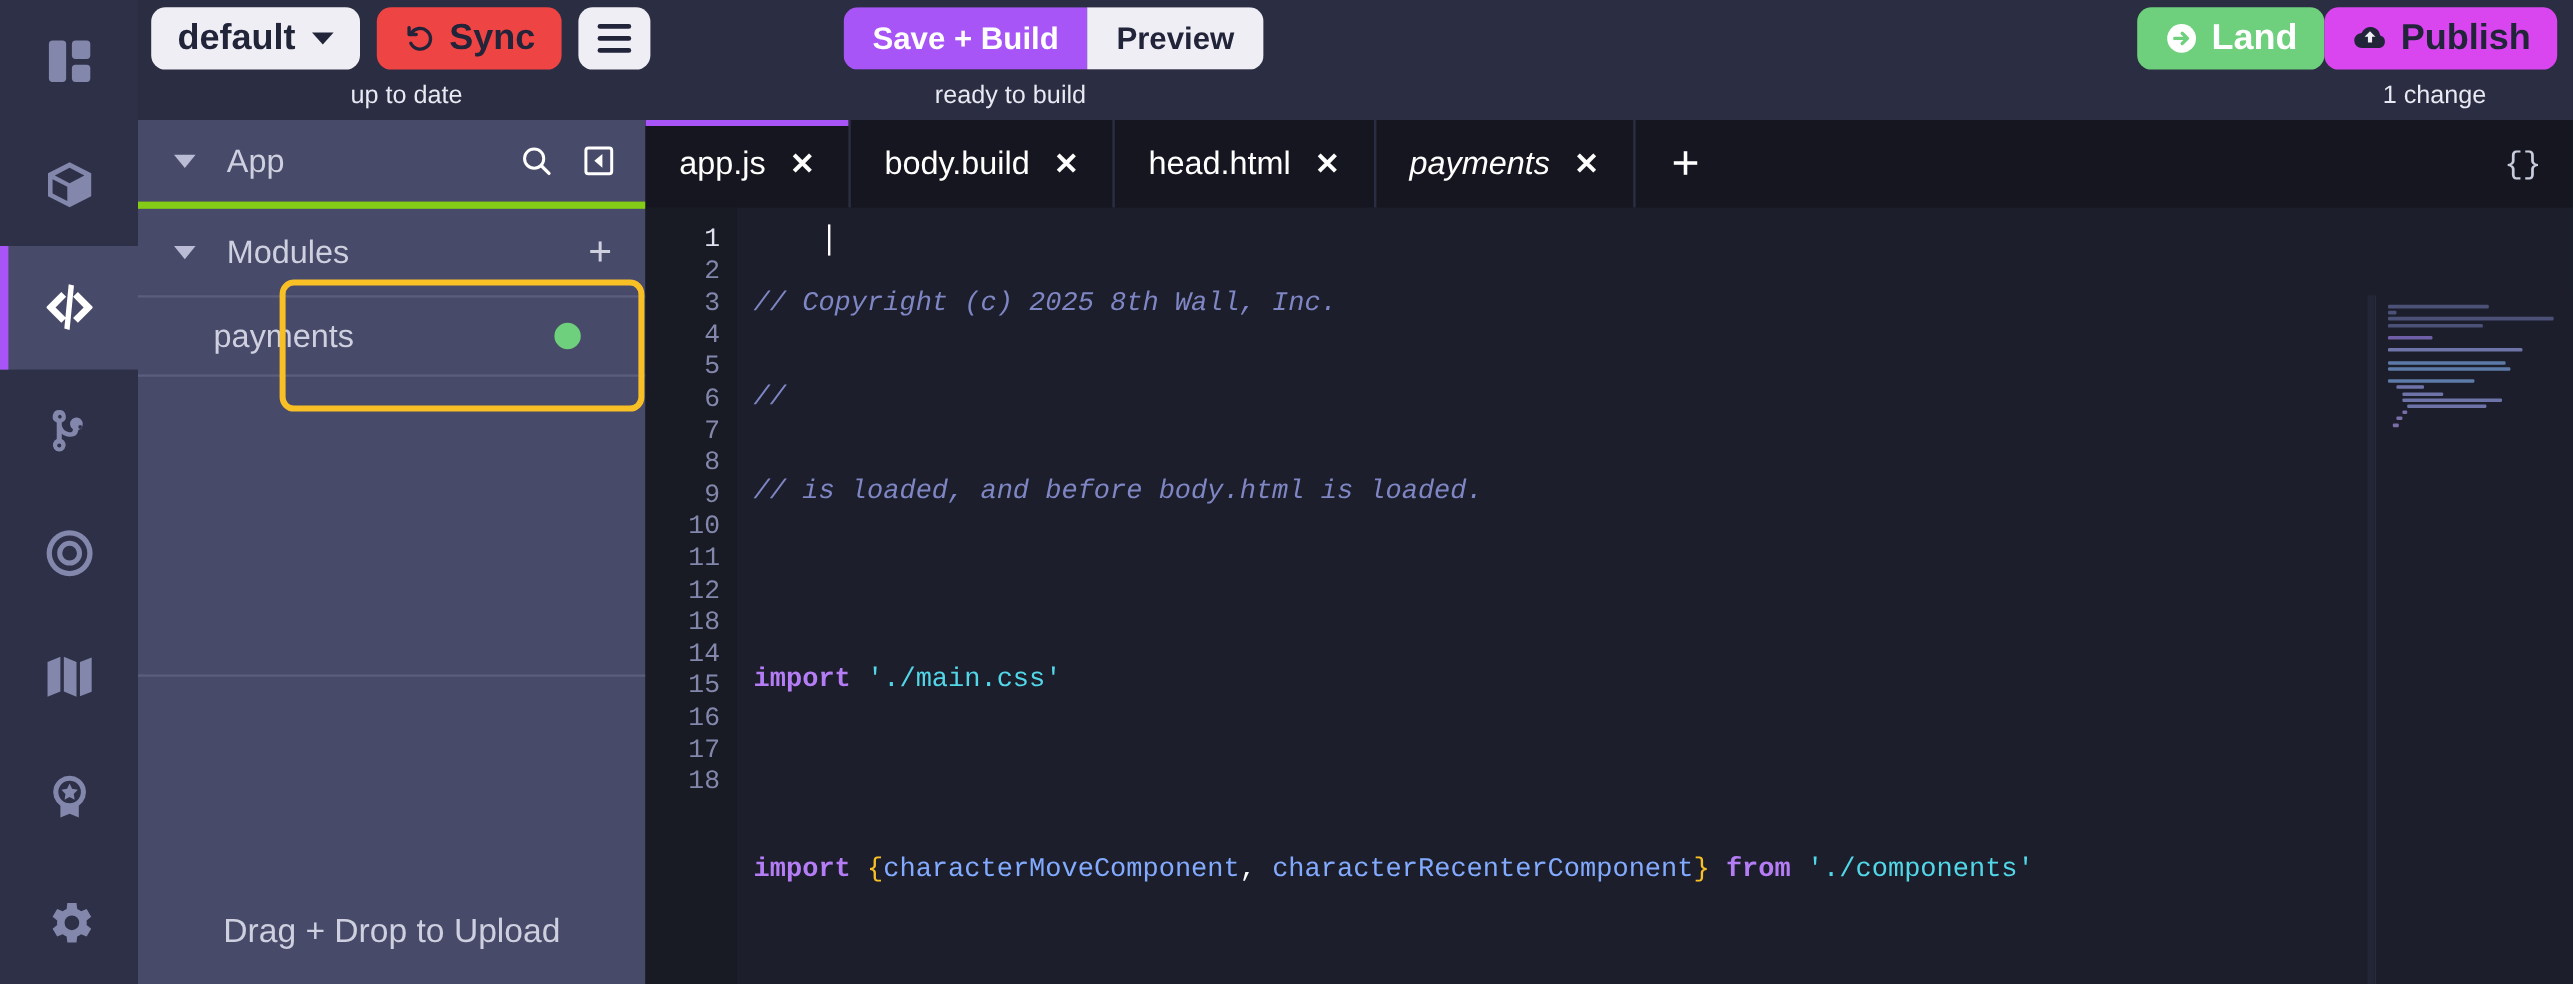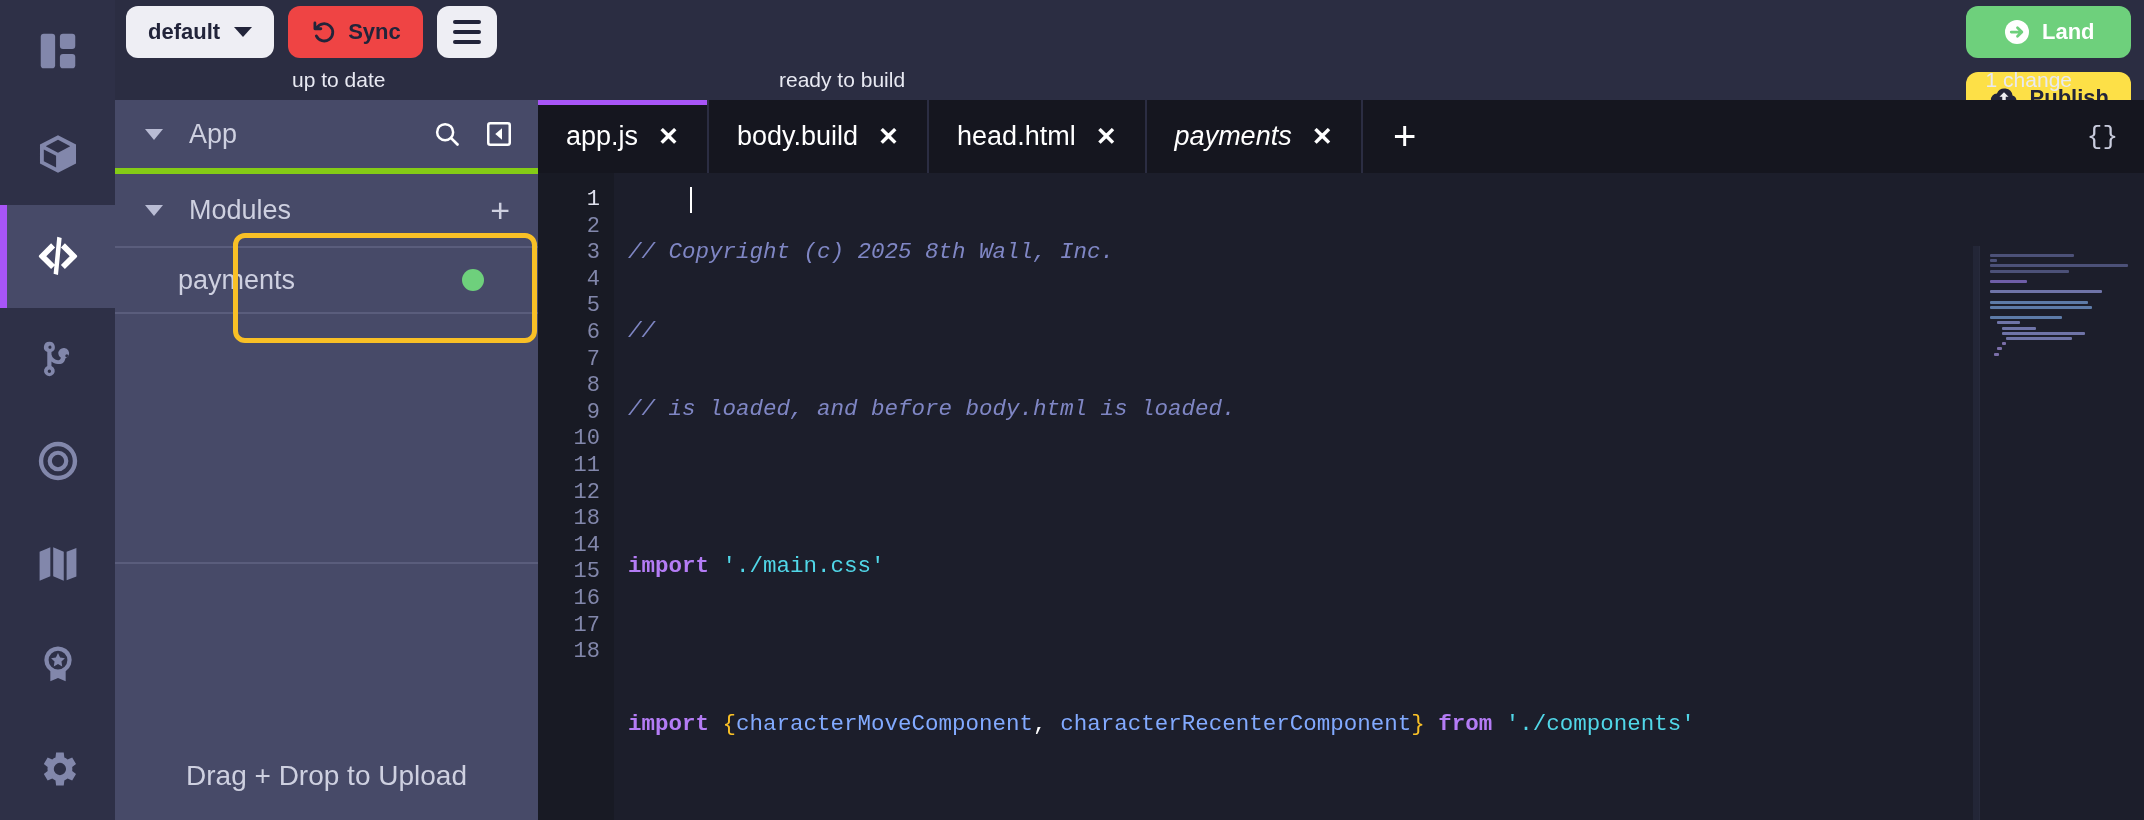--- a/index.html
+++ b/index.html
@@ -32,21 +32,21 @@
 
   
   .topbar {
     position: absolute; left: 115px; top: 0; right: 0; height: 100px;
     background: #2b2d42;
   }
   .tb-left { position: absolute; left: 11px; top: 6px; display: flex; gap: 14px; align-items: flex-start; }
   .pill {
     height: 52px; border-radius: 12px; display: inline-flex; align-items: center;
     justify-content: center; gap: 10px; padding: 0 22px;
-    font-size: 22px; font-weight: 700; color: #22243a; border: none; cursor: pointer;
+    font-size: 30px; font-weight: 700; color: #22243a; border: none; cursor: pointer;
     white-space: nowrap;
   }
   .pill.light { background: #eeeef4; }
   .pill.grey  { background: #ef4444; }
   .pill-sq { width: 60px; padding: 0; }
   .caret-dn {
     width: 0; height: 0; border-left: 9px solid transparent; border-right: 9px solid transparent;
     border-top: 10px solid #22243a; display: inline-block; margin-left: 4px;
   }
   .sub-label {
@@ -58,23 +58,23 @@
 
   .tb-center { position: absolute; left: 588px; top: 6px; }
   .segbtns { display: inline-flex; border-radius: 12px; overflow: hidden; }
   .segbtns button {
     height: 52px; border: none; font-size: 26px; font-weight: 700; cursor: pointer;
     padding: 0 24px; font-family: inherit;
   }
   .seg-purple { background: #a855f7; color: #ffffff; }
   .seg-light  { background: #eeeef4; color: #22243a; }
 
-  .tb-right { position: absolute; right: 13px; top: 6px; display: flex; gap: 14px; flex-direction: column; }
+  .tb-right { position: absolute; right: 13px; top: 6px; display: flex; gap: 0; }
   .btn-land { background: #6ed07c; color: #ffffff; }
-  .btn-publish { background: #fde047; color: #22243a; }
+  .btn-publish { background: #d946ef; color: #22243a; }
 
   
   .filepanel {
     position: absolute; left: 115px; top: 100px; width: 423px; bottom: 0;
     background: #474a68;
   }
   .fp-row {
     position: relative; height: 74px; display: flex; align-items: center;
     padding-left: 30px; color: #ced0e0; font-size: 27px;
   }
@@ -234,20 +234,26 @@
       <button class="pill light pill-sq">
         <span class="hamburger">
             <i></i>
             <i></i>
             <i></i>
           </span>
       </button>
     </div>
     <div class="sub-label" style="left:177px; top:68px;">up to date</div>
 
+    <div class="tb-center">
+      <div class="segbtns">
+        <button class="seg-purple">Save + Build</button>
+        <button class="seg-light">Preview</button>
+      </div>
+    </div>
     <div class="sub-label" style="left:664px; top:68px;">ready to build</div>
 
     <div class="tb-right">
       <button class="pill btn-land">
         <svg width="30" height="30" viewBox="0 0 24 24">
           <circle cx="12" cy="12" r="9.6" fill="#ffffff"></circle>
           <path fill="none" stroke="#6ed07c" stroke-width="2.2" stroke-linecap="round" stroke-linejoin="round" d="M7.4 12h8.2M12.4 8.6 15.9 12l-3.5 3.4"></path>
         </svg>
         <span style="color:#ffffff">Land</span>
       </button>

